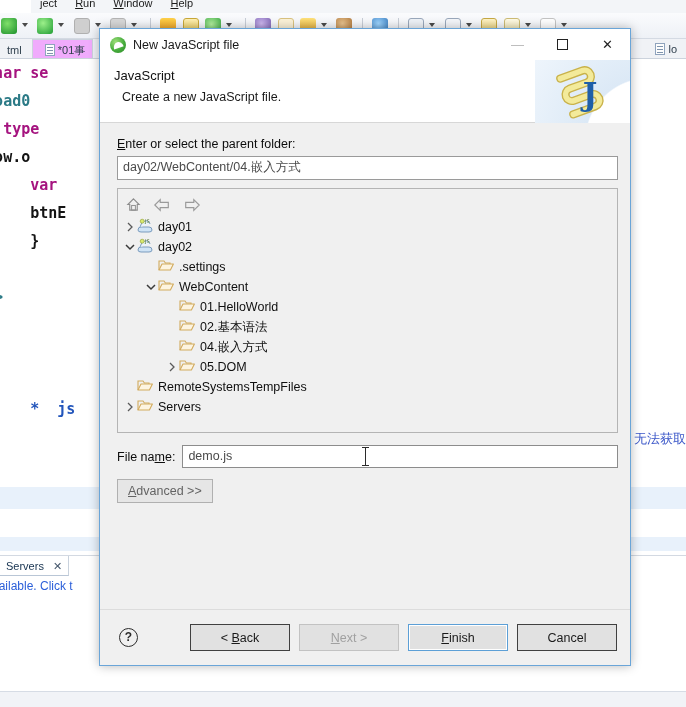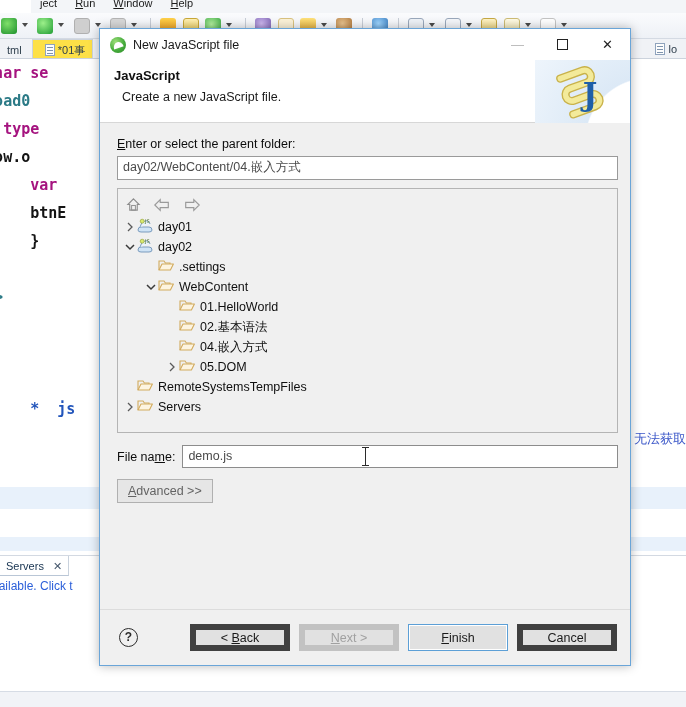--- a/index.html
+++ b/index.html
@@ -42,21 +42,21 @@
   }
   .tb-sep { display: inline-block; vertical-align: middle; width: 1px; height: 15px;
             background: #c7cdd6; margin: 0 4px; }
 
   .ide-tabbar {
     position: absolute; left: 0; top: 39px; width: 686px; height: 20px;
     background: #f0f2f6; border-bottom: 1px solid #ccd3dd;
     font-size: 11px; color: #30404e; white-space: nowrap; overflow: hidden;
   }
   .ide-tab { display: inline-block; line-height: 20px; padding: 0 7px; }
-  .ide-tab.active { background: #fde047; border: 1px solid #ccd3dd; border-bottom: none; padding-left: 12px; }
+  .ide-tab.active { background: #f0abfc; border: 1px solid #ccd3dd; border-bottom: none; padding-left: 12px; }
   .doc-ico {
     display: inline-block; width: 10px; height: 12px; vertical-align: -2px;
     background: #fdfdfd; border: 1px solid #8fa3bd; margin-right: 3px; position: relative;
   }
   .doc-ico::after {
     content: ""; position: absolute; left: 1px; top: 2px; width: 6px; height: 1px;
     background: #7e93ad; box-shadow: 0 3px 0 #7e93ad, 0 6px 0 #7e93ad;
   }
 
   .ide-editor {
@@ -129,21 +129,21 @@
   .win-btn {
     width: 45px; height: 31px; display: flex; align-items: center; justify-content: center;
     font-size: 13px; color: #222;
   }
   .win-btn.dim { color: #b6b6b6; }
 
   .dlg-banner {
     position: relative; height: 63px; background: #ffffff;
     border-bottom: 1px solid #d7d7d7; padding: 6px 14px 0 14px;
   }
-  .banner-h { font-size: 13px; font-weight: bold; color: #101010; margin: 2px 0 7px 0; }
+  .banner-h { font-size: 13px; font-weight: normal; color: #101010; margin: 2px 0 7px 0; }
   .banner-s { font-size: 12.5px; color: #1a1a1a; margin-left: 8px; }
   .banner-art {
     position: absolute; right: 0; top: 0; width: 95px; height: 63px;
     background: radial-gradient(circle at 120% 130%, #ffffff 0%, #ffffff 45%, #dce9f6 46%, #eef5fc 100%);
     overflow: hidden;
   }
   .scroll-ico { position: absolute; right: 22px; top: 4px; width: 58px; height: 58px; }
 
   .dlg-body { padding: 14px 12px 0 17px; }
 
@@ -200,21 +200,21 @@
     border-top: 1px solid #dcdcdc; background: #f0f0f0;
     display: flex; align-items: center;
   }
   .help-btn {
     width: 19px; height: 19px; border-radius: 50%; border: 1.6px solid #2c2c2c;
     margin-left: 19px; font-size: 12px; color: #2c2c2c; text-align: center;
     line-height: 16px; font-weight: bold; flex: none;
   }
   .btn-group { margin-left: auto; margin-right: 13px; display: flex; gap: 9px; }
   .btn {
-    width: 100px; height: 27px; background: #e1e1e1; border: 6px solid #404040;
+    width: 100px; height: 27px; background: #e1e1e1; border: 1px solid #404040;
     font-size: 12.5px; color: #1a1a1a; display: flex; align-items: center; justify-content: center;
   }
   .btn u { text-decoration: underline; }
   .btn.disabled { color: #a0a0a0; border-color: #c2c2c2; text-align: right; }
   .btn.focus { border: 1px solid #5c9fd6; box-shadow: inset 0 0 0 1px #ffffff; }
 </style>
 </head>
 <body>
 
 <div id="root">

